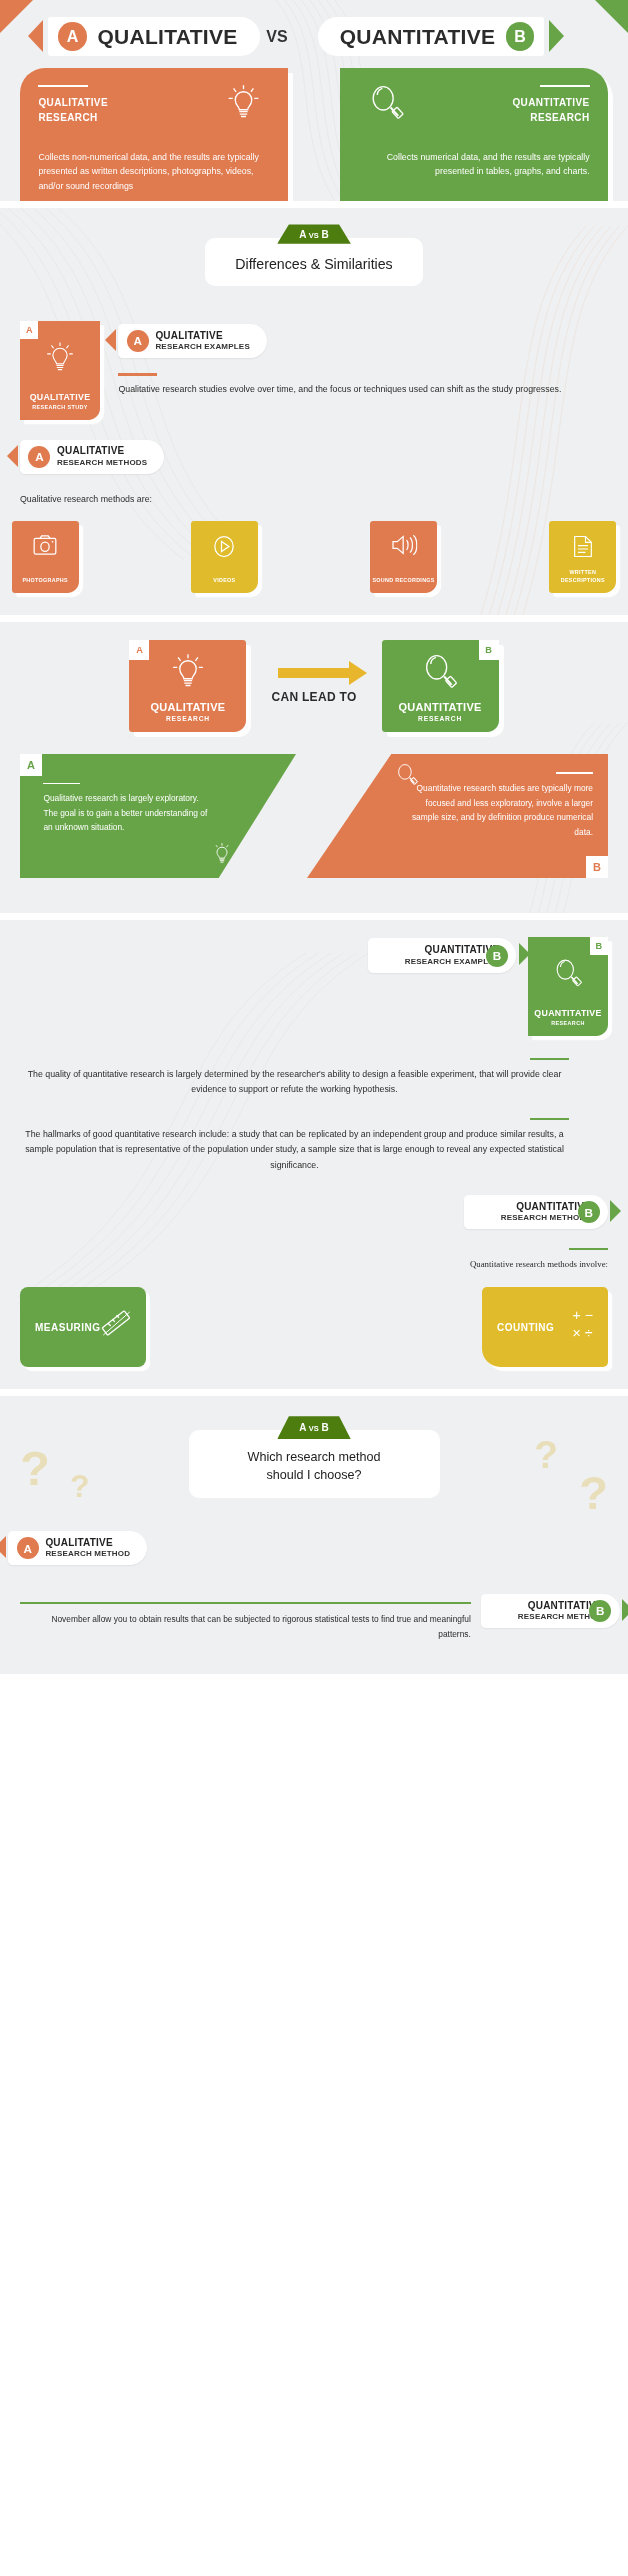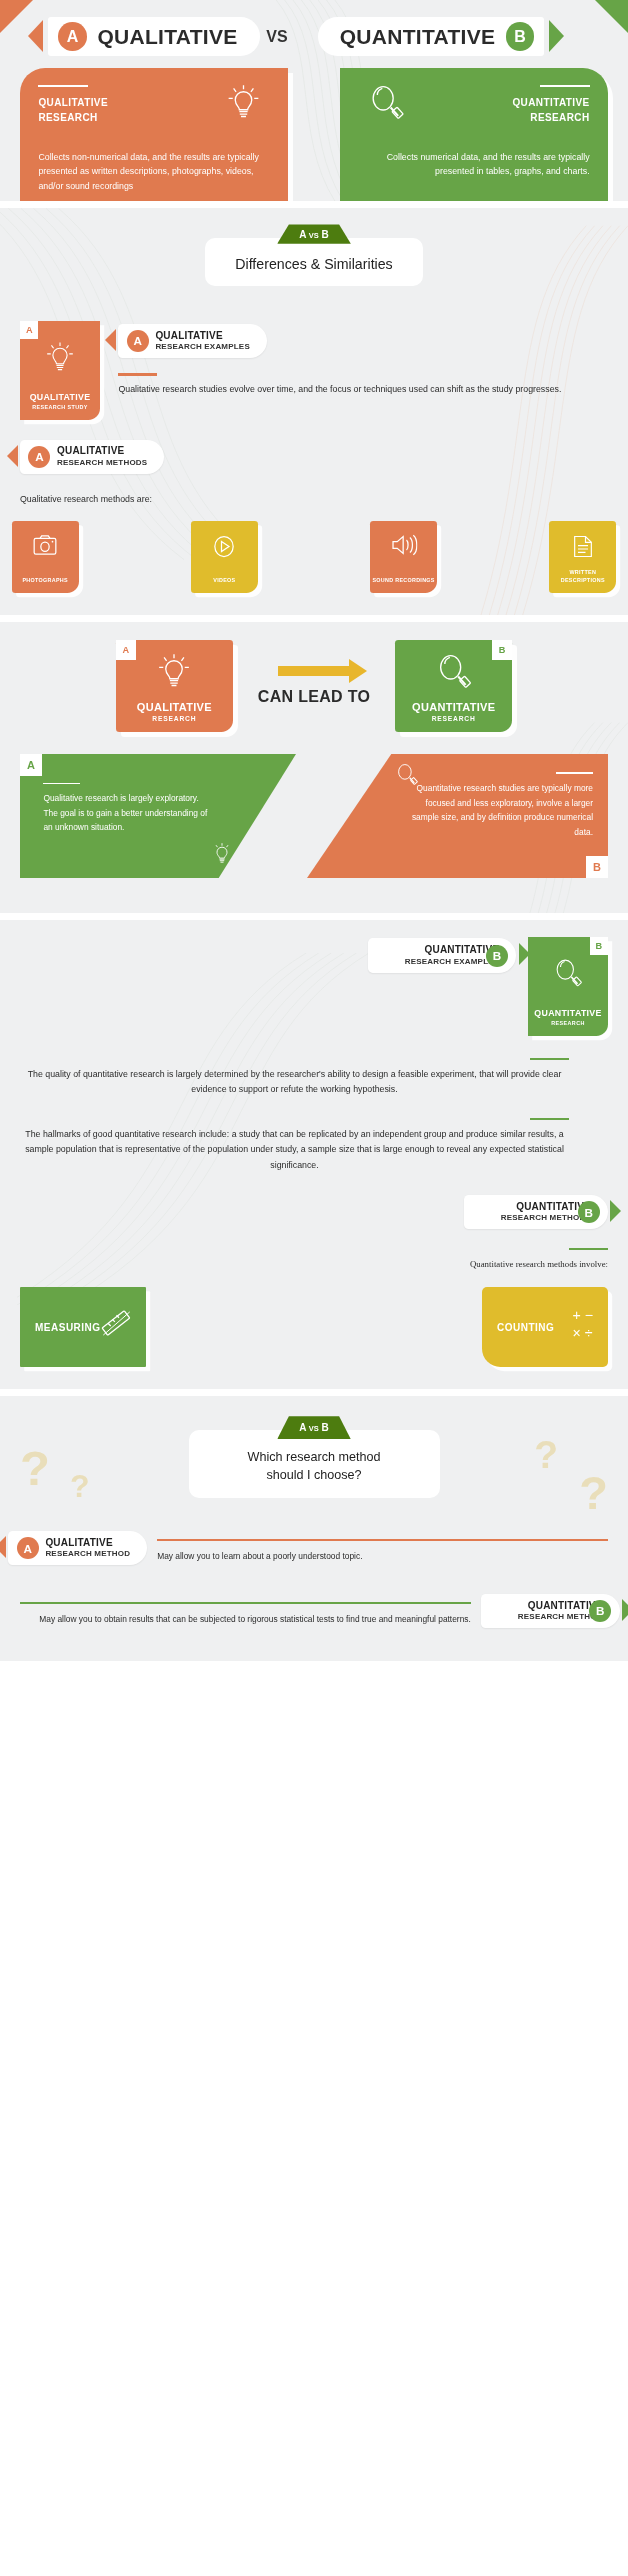--- a/index.html
+++ b/index.html
@@ -179,21 +179,21 @@
   }
   .bigcard .b1 { font-size:11px; font-weight:bold; letter-spacing:0.3px;}
   .bigcard .b2 { font-size:6.7px; font-weight:bold; letter-spacing:0.8px; margin-top:1.7px;}
   .bigcard .bic { position:absolute; top:11.7px; left:50%; transform:translateX(-50%); }
   .lead-mid { text-align:center; }
   .lead-arrow { width:72px; height:10px; background:#e8b62c; position:relative; margin: 0 auto 11.7px auto;}
   .lead-arrow::after{
     content:""; position:absolute; right:-17px; top:-7.5px; width:0;height:0;
     border-top:12.6px solid transparent;border-bottom:12.6px solid transparent;border-left:18.4px solid #e8b62c;
   }
-  .lead-txt { font-size:16px; font-weight:bold; color:#2b2b2b; letter-spacing:0.3px;}
+  .lead-txt { font-size:12px; font-weight:bold; color:#2b2b2b; letter-spacing:0.3px;}
 
   .angled { position:relative; height:134px; margin-top:22px; }
   .ang-l {
     position:absolute; left:20px; top:0; width:276px; height:124px; background:#67a447;
     clip-path: polygon(0 0, 100% 0, 72% 100%, 0 100%);
     color:#fff; padding: 28.5px 0 0 23.4px;
   }
   .ang-r {
     position:absolute; right:20px; top:0; width:301px; height:124px; background:#e07a4f;
     clip-path: polygon(28% 0, 100% 0, 100% 100%, 0 100%);
@@ -201,21 +201,21 @@
   }
   .ang-l .atxt, .ang-r .atxt { font-size:8.4px; line-height:1.75; }
   .corner-badge {
     position:absolute; width:22px;height:22px;background:#fff;font-weight:bold;font-size:11px;
     display:flex;align-items:center;justify-content:center;
   }
 
   
   .s4 { padding: 17px 0 22px 0; }
   .qbox {
-    width: 126px; height: 80px; border-radius: 1px; color:#fff; position:relative;
+    width: 126px; height: 80px; border-radius: 8px; color:#fff; position:relative;
     display:flex; align-items:center; box-shadow: 4.2px 4.2px 0 rgba(255,255,255,.9);
   }
   .qbox .qlbl { font-size:10px; font-weight:bold; letter-spacing:0.5px; padding-left:15px;}
 
   
   .s5 { padding: 22px 0 25px 0; }
   .qmark { position:absolute; color:#e8d9a8; font-weight:bold; opacity:.75; }
   .choose-card {
     position:relative; background:#fff; border-radius:10px; padding: 18.4px 22px 13.4px 22px;
     text-align:center; font-size:12.6px; color:#222; line-height:1.45; width: 251px; margin: 11.7px auto 0 auto;
@@ -602,30 +602,26 @@
 
     <div style="display:flex; align-items:flex-start; gap:10px; padding: 33px 20px 0 8.4px;">
       <div class="ribbon o" style="flex:none;">
         <div class="tip"></div>
         <div class="badge">A</div>
         <div class="rtxt">
           <div class="r1">QUALITATIVE</div>
           <div class="r2">RESEARCH METHOD</div>
         </div>
       </div>
-      <div style="flex:1; padding-top:8.4px;">
-        <div class="hr-orange"></div>
-        <div class="concl" style="margin-top:8.4px;">May allow you to learn about a poorly understood topic.</div>
-      </div>
     </div>
 
     <div style="display:flex; align-items:flex-start; gap:10px; padding: 28.5px 8.4px 8.4px 20px;">
       <div style="flex:1; padding-top:8.4px; text-align:right;">
         <div class="hr-green"></div>
-        <div class="concl" style="margin-top:8.4px;">May allow you to obtain results that can be subjected to rigorous statistical tests to find true and meaningful patterns.</div>
+        <div class="concl" style="margin-top:8.4px;">November allow you to obtain results that can be subjected to rigorous statistical tests to find true and meaningful patterns.</div>
       </div>
       <div class="ribbon g" style="flex:none;">
         <div class="tip"></div>
         <div class="badge">B</div>
         <div class="rtxt" style="text-align:right;">
           <div class="r1">QUANTITATIVE</div>
           <div class="r2">RESEARCH METHOD</div>
         </div>
       </div>
     </div>

